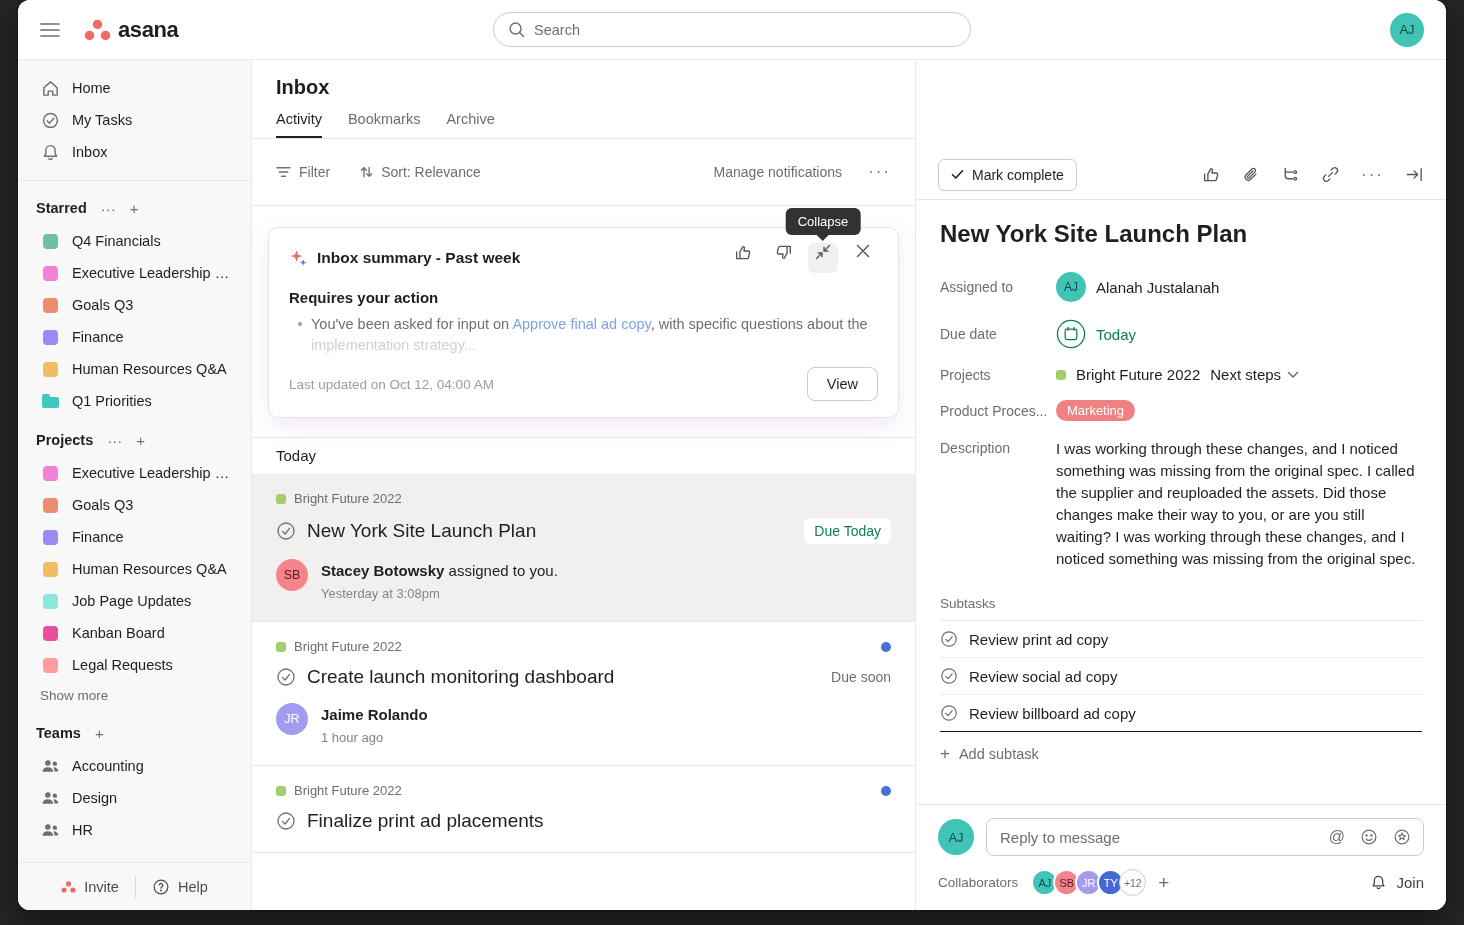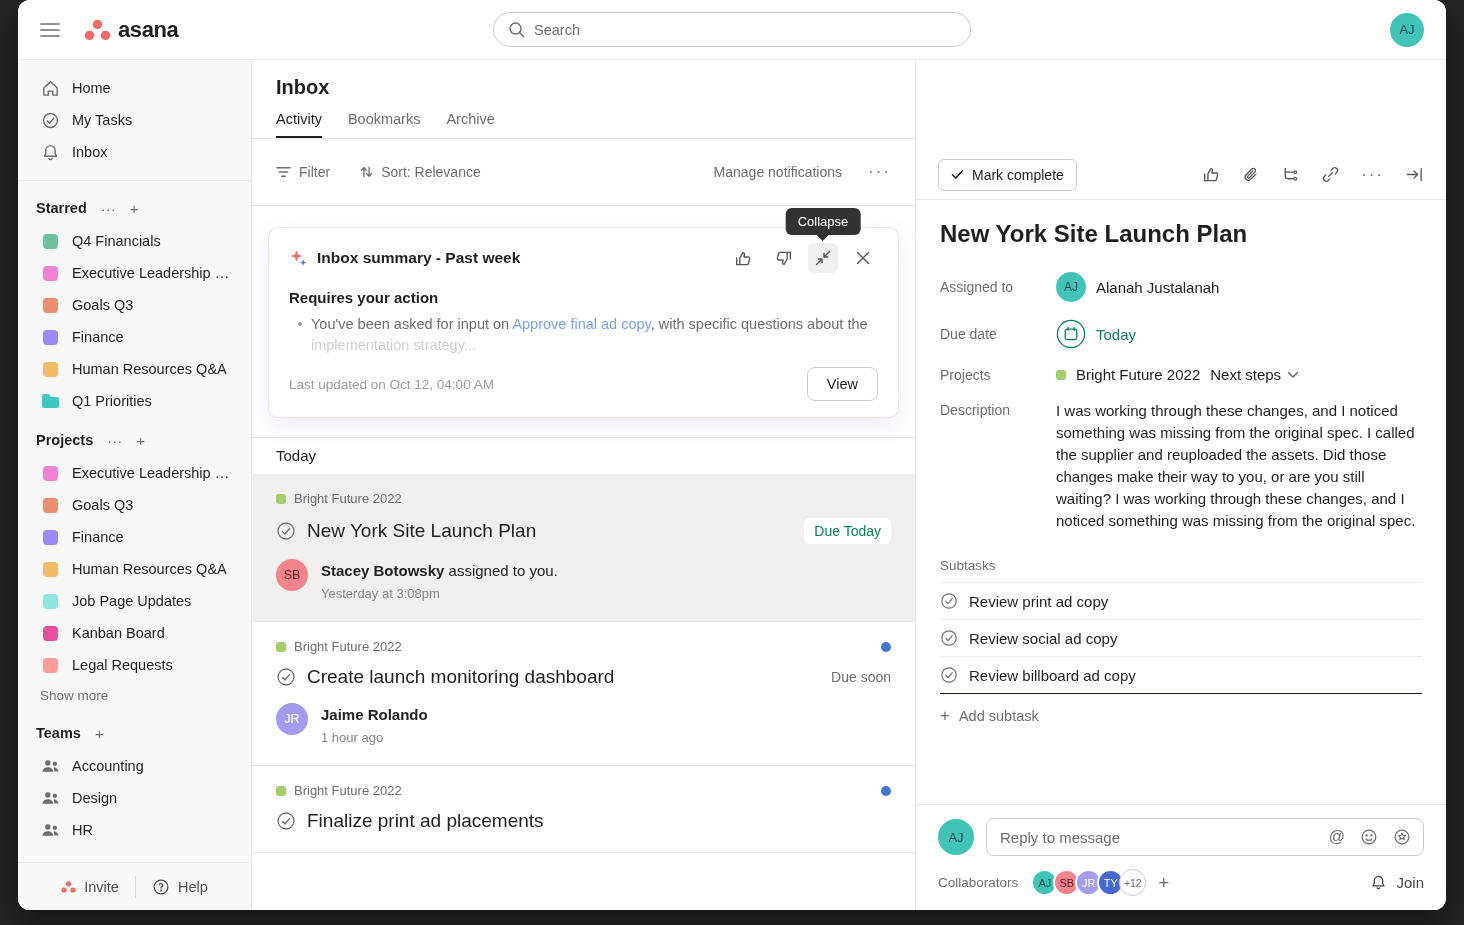--- a/index.html
+++ b/index.html
@@ -47,21 +47,21 @@
   .tool-btn { display:flex; align-items:center; gap:8px; cursor:pointer; margin-right:30px; }
   .toolbar-right { margin-left:auto; display:flex; align-items:center; gap:26px; }
   .dots { font-size:17px; letter-spacing:2px; color:#6d6e6f; cursor:pointer; }
 
   
   .summary-wrap { padding:21px 16px 19px; border-bottom:1px solid #e8e8e8; }
   .card { border:1px solid #f3dee2; border-radius:10px; background:#fff; box-shadow:0 8px 22px rgba(150,120,200,.14); padding:15px 20px 16px; position:relative; }
   .card-head { display:flex; align-items:center; gap:9px; }
   .card-title { font-size:15.5px; font-weight:600; }
   .card-icons { margin-left:auto; display:flex; align-items:center; gap:10px; color:#565557; }
-  .ci { width:30px; height:30px; display:flex; align-items:center; justify-content:center; border-radius:6px; cursor:pointer; }
+  .ci { width:30px; height:30px; display:flex; justify-content:center; border-radius:6px; cursor:pointer; }
   .ci.hov { background:#f1f0ef; position:relative; }
   .tooltip { position:absolute; bottom:38px; left:50%; transform:translateX(-50%); background:#323232; color:#fff; font-size:13px; padding:6px 12px; border-radius:6px; white-space:nowrap; }
   .tooltip::after { content:""; position:absolute; top:100%; left:50%; transform:translateX(-50%); border:6px solid transparent; border-top-color:#323232; }
   .card-sec { font-size:15px; font-weight:700; margin:16px 0 8px; }
   .bullet-line { display:flex; font-size:14.5px; color:#6d6e6f; line-height:1.45; }
   .bullet-dot { width:22px; flex:none; text-align:center; color:#9c9c9c; }
   .link { color:#7da2ec; cursor:pointer; }
   .fade-line { padding-left:22px; font-size:14.5px; color:#6d6e6f; opacity:.32; margin-top:2px; }
   .card-foot { display:flex; align-items:center; margin-top:14px; }
   .updated { font-size:13.5px; color:#9c9c9c; }
@@ -557,20 +557,26 @@
             <span>Bright Future 2022</span>
             <span class="next-steps">
               <span>Next steps</span>
               <svg width="12" height="8" viewBox="0 0 12 8" fill="none" stroke="#6d6e6f" stroke-width="1.5" stroke-linecap="round" stroke-linejoin="round">
                   <path d="M1.5 1.5 6 6l4.5-4.5"></path>
                 </svg>
             </span>
           </span>
         </div>
 
+        <div class="field">
+          <span class="f-label">Product Proces...</span>
+          <span class="f-val">
+            <span class="pill" style="background-color: rgb(239, 129, 129);">Marketing</span>
+          </span>
+        </div>
 
         <div class="field top">
           <span class="f-label" style="padding-top:2px;">Description</span>
           <span class="desc">I was working through these changes, and I noticed something was missing from the original spec. I called the supplier and reuploaded the assets. Did those changes make their way to you, or are you still waiting? I was working through these changes, and I noticed something was missing from the original spec.</span>
         </div>
 
         <div class="subtasks-label">Subtasks</div>
         <div class="subtask">
           <span class="check-ico">
               <svg width="18" height="18" viewBox="0 0 20 20" fill="none" stroke="currentColor" stroke-width="1.3" stroke-linecap="round" stroke-linejoin="round">

